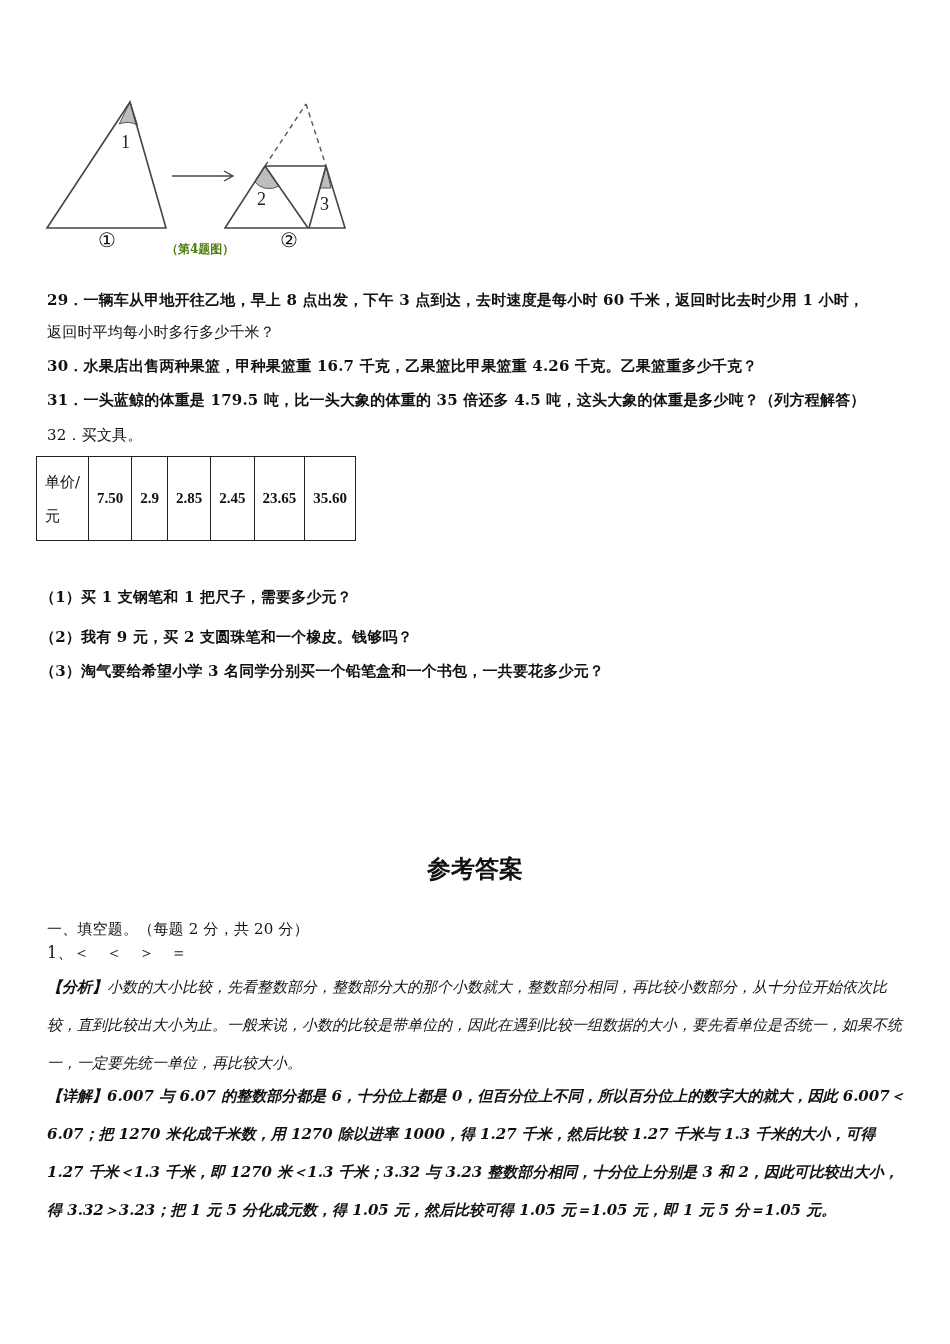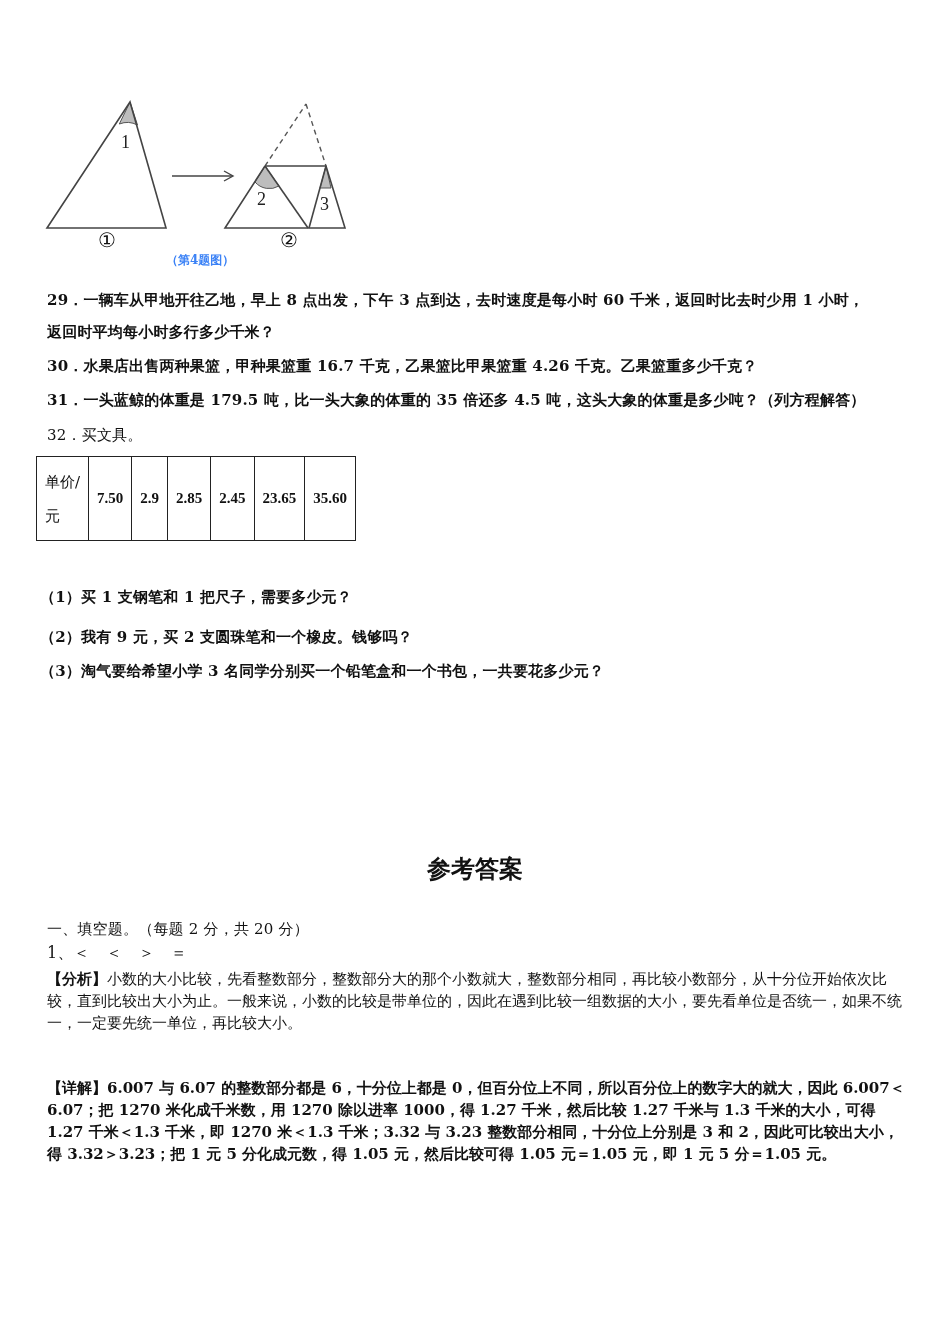--- a/index.html
+++ b/index.html
@@ -22,21 +22,21 @@
     box-sizing: border-box;
   }
   .tbl tr.h td { height: 48px; }
   .tbl tr.v td { height: 84px; vertical-align: middle; padding-top: 0; margin-left: 16px; }
   .tbl td.v-label { vertical-align: top; padding-top: 10px; line-height: 34px; }
   .tbl .val { font-family: "Liberation Serif", serif; font-weight: bold; }
   .title {
     position: absolute; left: 0; width: 950px; top: 853px; text-align: center;
     font-family: "DejaVu Sans", "Liberation Sans", sans-serif; font-weight: bold; font-size: 24px;
   }
-  .para { position: absolute; left: 47px; width: 865px; font-size: 15px; line-height: 22px; }
+  .para { position: absolute; left: 47px; width: 865px; font-size: 15px; line-height: 38px; font-style: italic; }
   .para .hl { font-weight: bold; }
 </style>
 </head>
 <body>
 
 <div class="fig">
   <svg width="330" height="180" viewBox="30 90 330 180" xmlns="http://www.w3.org/2000/svg">
 
     <path d="M 130 114 A 12 12 0 0 0 121 120 L 130 102 Z" fill="#bbb" stroke="none"></path>
     <path d="M119.3 124 A 22 22 0 0 1 137.5 125 L130 102 Z" fill="#bdbdbd" stroke="#555" stroke-width="1"></path>
@@ -51,25 +51,25 @@
     <path d="M265 166 L255 182 A 19 19 0 0 0 279 186 Z" fill="#bdbdbd" stroke="#555" stroke-width="1"></path>
     <path d="M326 166 L320 188 L331 188 Z" fill="#bdbdbd" stroke="#555" stroke-width="1"></path>
     <polyline points="265,166 225,228 345,228 326,166 265,166" fill="none" stroke="#444" stroke-width="1.6"></polyline>
     <line x1="265" y1="166" x2="308" y2="228" stroke="#444" stroke-width="1.6"></line>
     <line x1="326" y1="166" x2="309" y2="228" stroke="#444" stroke-width="1.6"></line>
     <text x="257" y="205" font-family="Liberation Serif, serif" font-size="18" fill="#222">2</text>
     <text x="320" y="210" font-family="Liberation Serif, serif" font-size="18" fill="#222">3</text>
   </svg>
   <span style="position:absolute;left:68px;top:138px;font-size:20px;">①</span>
   <span style="position:absolute;left:250px;top:138px;font-size:20px;">②</span>
-  <span style="position:absolute;left:136px;top:162px;font-size:12px;font-weight:bold;color:#3b82f6;">（第4题图）</span>
+  <span style="position:absolute;left:136px;top:151px;font-size:12px;font-weight:bold;color:#4d7c0f;">（第4题图）</span>
 </div>
 
 <div class="line" style="top:290px;font-weight:bold;">29．一辆车从甲地开往乙地，早上 8 点出发，下午 3 点到达，去时速度是每小时 60 千米，返回时比去时少用 1 小时，</div>
-<div class="line" style="top:322px;font-weight:bold;">返回时平均每小时多行多少千米？</div>
+<div class="line" style="top:322px;font-weight:normal;">返回时平均每小时多行多少千米？</div>
 <div class="line" style="top:356px;font-weight:bold;">30．水果店出售两种果篮，甲种果篮重 16.7 千克，乙果篮比甲果篮重 4.26 千克。乙果篮重多少千克？</div>
 <div class="line" style="top:390px;font-weight:bold;">31．一头蓝鲸的体重是 179.5 吨，比一头大象的体重的 35 倍还多 4.5 吨，这头大象的体重是多少吨？（列方程解答）</div>
 <div class="line" style="top:425px;font-weight:normal;">32．买文具。</div>
 
 <table class="tbl">
   <tbody>
   <tr class="v">
     <td class="v-label">
       <div>单价/</div>
       <div>元</div>

